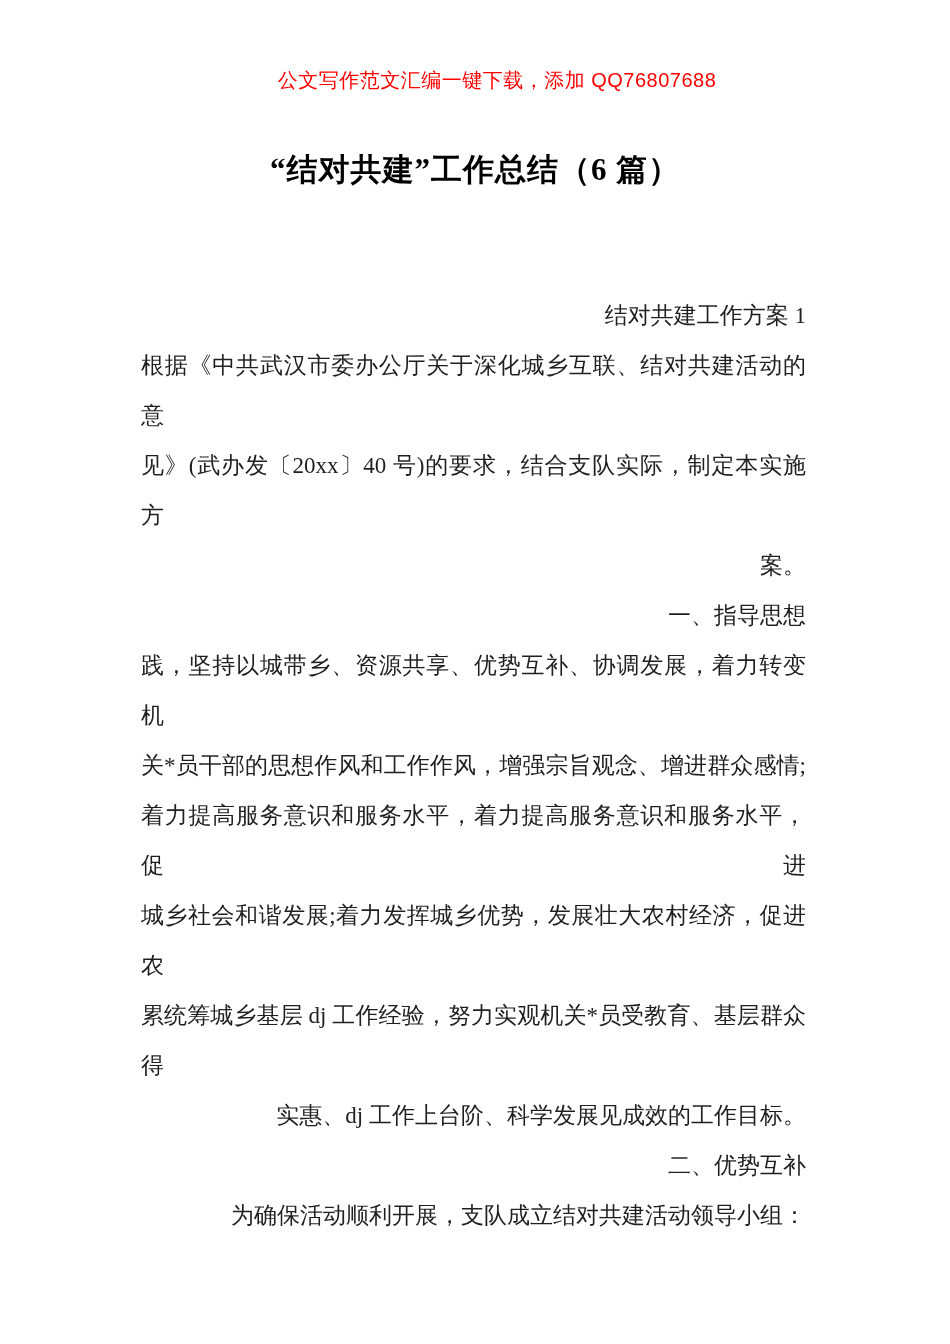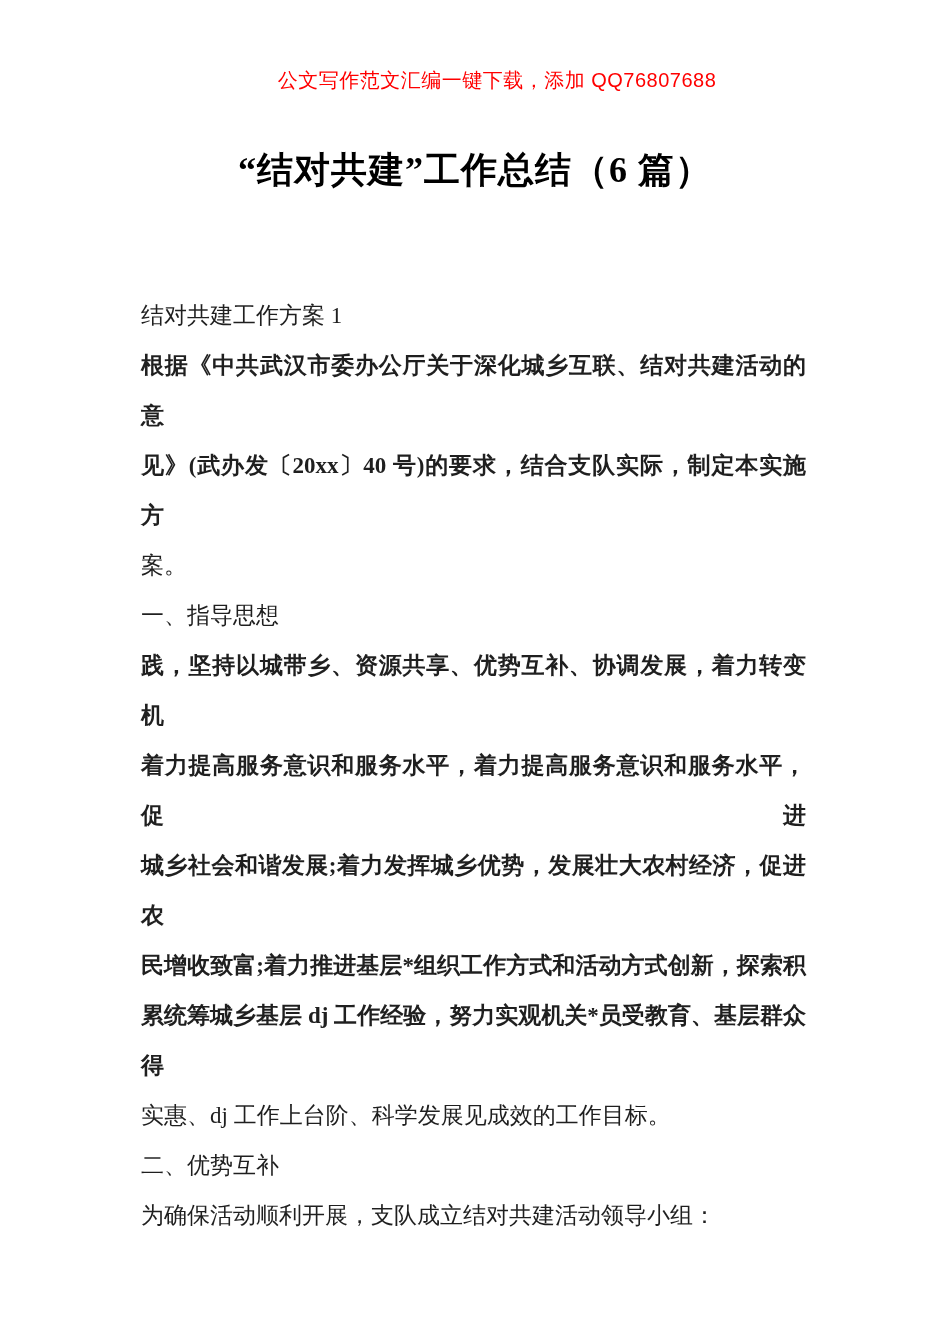--- a/index.html
+++ b/index.html
@@ -33,66 +33,65 @@
     margin-left:22px;
   }
   .title{
     position:absolute;
     top:146px;
     left:0;
     width:100%;
     text-align:center;
     color:var(--title_black);
     font-family:"Liberation Serif","DejaVu Serif",serif;
-    font-size:36px;
+    font-size:31px;
     line-height:48px;
     font-weight:700;
     letter-spacing:1px;
   }
   .doc-body{
     position:absolute;
     top:291px;
     left:141px;
     width:665px;
     color:var(--body_text);
     font-size:23px;
     line-height:50px;
     font-weight:400;
   }
   .line{
     white-space:nowrap;
-    text-align:left;
+    text-align:right;
   }
   .line.fill{
     white-space:normal;
     text-align:justify;
     text-align-last:justify;
-    font-weight:bold;
     -moz-text-align-last:justify;
   }
 </style>
 </head>
 <body>
 
 <div class="page">
 
   <div class="promo">公文写作范文汇编一键下载，添加 QQ76807688</div>
 
   <h1 class="title">“结对共建”工作总结（6 篇）</h1>
 
   <div class="doc-body">
     <div class="line">结对共建工作方案 1</div>
     <div class="line fill">根据《中共武汉市委办公厅关于深化城乡互联、结对共建活动的意</div>
     <div class="line fill">见》(武办发〔20xx〕40 号)的要求，结合支队实际，制定本实施方</div>
     <div class="line">案。</div>
     <div class="line">一、指导思想</div>
     <div class="line fill">践，坚持以城带乡、资源共享、优势互补、协调发展，着力转变机</div>
+    <div class="line fill">关*员干部的思想作风和工作作风，增强宗旨观念、增进群众感情;</div>
     <div class="line fill">着力提高服务意识和服务水平，着力提高服务意识和服务水平，促进</div>
     <div class="line fill">城乡社会和谐发展;着力发挥城乡优势，发展壮大农村经济，促进农</div>
-    <div class="line fill">民增收致富;着力推进基层*组织工作方式和活动方式创新，探索积</div>
     <div class="line fill">累统筹城乡基层 dj 工作经验，努力实观机关*员受教育、基层群众得</div>
     <div class="line">实惠、dj 工作上台阶、科学发展见成效的工作目标。</div>
     <div class="line">二、优势互补</div>
     <div class="line">为确保活动顺利开展，支队成立结对共建活动领导小组：</div>
 
   </div>
 
 </div>
 
 </body></html>

